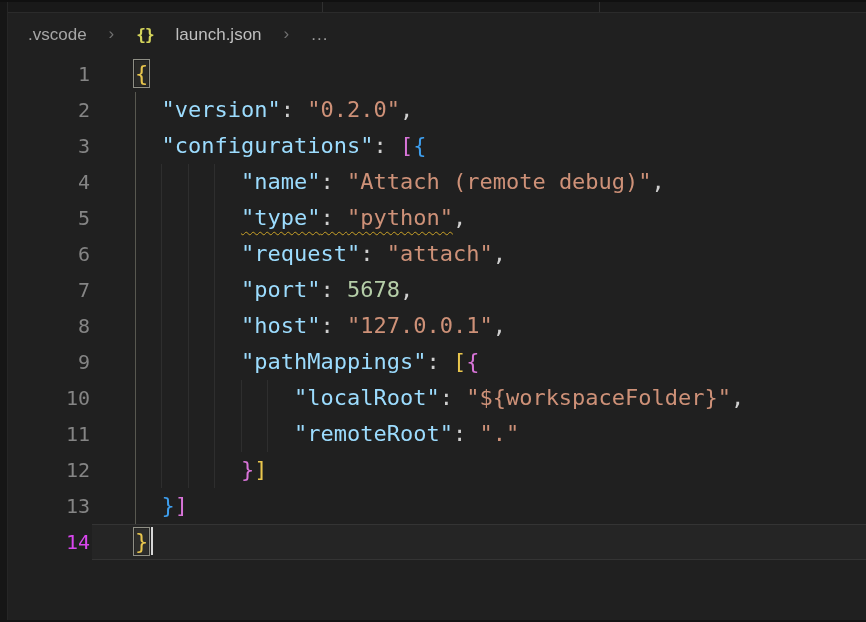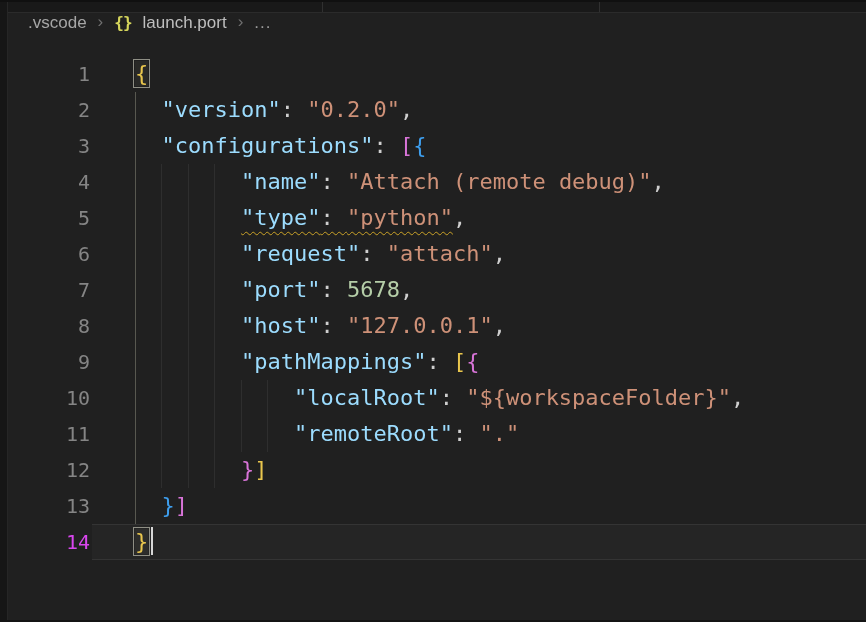--- a/index.html
+++ b/index.html
@@ -16,21 +16,21 @@
   .tabstrip{
     position:absolute;left:0;top:0;width:866px;height:12px;
     background:#191919;border-bottom:1px solid #2b2b2b;z-index:4;
   }
   .tab-divider{position:absolute;top:2px;bottom:0;width:1px;background:#303030;}
   .tab-divider.d1{left:322px;}
   .tab-divider.d2{left:599px;}
   
   .breadcrumb{
     position:absolute;left:8px;top:13px;right:0;height:43px;
-    display:flex;align-items:flex-start;gap:11px;padding-left:20px;
+    display:flex;align-items:center;gap:22px;padding-left:20px;
     font-size:17px;color:#a6a6a6;
   }
   .crumb{cursor:pointer;}
   .crumb-file{color:#bfbfbf;}
   .crumb-sep{color:#707070;font-size:17px;transform:translateY(-1px);}
   .json-icon{
     font-family:"DejaVu Sans Mono", monospace;font-size:16px;font-weight:bold;
     color:#d6d65c;letter-spacing:-1px;
   }
   .crumb-more{color:#9d9d9d;letter-spacing:1px;}
@@ -86,21 +86,21 @@
     <span class="tab-divider d1"></span>
     <span class="tab-divider d2"></span>
   </div>
   <div class="top-edge"></div>
   <div class="left-edge"></div>
 
   <div class="breadcrumb">
     <span class="crumb">.vscode</span>
     <span class="crumb-sep">›</span>
     <span class="json-icon">{}</span>
-    <span class="crumb crumb-file">launch.port</span>
+    <span class="crumb crumb-file">launch.json</span>
     <span class="crumb-sep">›</span>
     <span class="crumb crumb-more">...</span>
   </div>
 
   <div class="editor" id="editor"><div class="line"><div class="gutter">1</div><div class="code"><span class="tok b1 box">{</span></div></div><div class="line"><div class="gutter">2</div><div class="code"><span class="guide hl" style="left: 43px;"></span><span class="tok pun">  </span><span class="tok key">"version"</span><span class="tok pun">: </span><span class="tok str">"0.2.0"</span><span class="tok pun">,</span></div></div><div class="line"><div class="gutter">3</div><div class="code"><span class="guide hl" style="left: 43px;"></span><span class="tok pun">  </span><span class="tok key">"configurations"</span><span class="tok pun">: </span><span class="tok b2">[</span><span class="tok b3">{</span></div></div><div class="line"><div class="gutter">4</div><div class="code"><span class="guide hl" style="left: 43px;"></span><span class="guide" style="left: 69.49px;"></span><span class="guide" style="left: 95.98px;"></span><span class="guide" style="left: 122.47px;"></span><span class="tok pun">        </span><span class="tok key">"name"</span><span class="tok pun">: </span><span class="tok str">"Attach (remote debug)"</span><span class="tok pun">,</span></div></div><div class="line"><div class="gutter">5</div><div class="code"><span class="guide hl" style="left: 43px;"></span><span class="guide" style="left: 69.49px;"></span><span class="guide" style="left: 95.98px;"></span><span class="guide" style="left: 122.47px;"></span><span class="tok pun">        </span><span class="tok key warn">"type"</span><span class="tok pun warn">: </span><span class="tok str warn">"python"</span><span class="tok pun">,</span></div></div><div class="line"><div class="gutter">6</div><div class="code"><span class="guide hl" style="left: 43px;"></span><span class="guide" style="left: 69.49px;"></span><span class="guide" style="left: 95.98px;"></span><span class="guide" style="left: 122.47px;"></span><span class="tok pun">        </span><span class="tok key">"request"</span><span class="tok pun">: </span><span class="tok str">"attach"</span><span class="tok pun">,</span></div></div><div class="line"><div class="gutter">7</div><div class="code"><span class="guide hl" style="left: 43px;"></span><span class="guide" style="left: 69.49px;"></span><span class="guide" style="left: 95.98px;"></span><span class="guide" style="left: 122.47px;"></span><span class="tok pun">        </span><span class="tok key">"port"</span><span class="tok pun">: </span><span class="tok num">5678</span><span class="tok pun">,</span></div></div><div class="line"><div class="gutter">8</div><div class="code"><span class="guide hl" style="left: 43px;"></span><span class="guide" style="left: 69.49px;"></span><span class="guide" style="left: 95.98px;"></span><span class="guide" style="left: 122.47px;"></span><span class="tok pun">        </span><span class="tok key">"host"</span><span class="tok pun">: </span><span class="tok str">"127.0.0.1"</span><span class="tok pun">,</span></div></div><div class="line"><div class="gutter">9</div><div class="code"><span class="guide hl" style="left: 43px;"></span><span class="guide" style="left: 69.49px;"></span><span class="guide" style="left: 95.98px;"></span><span class="guide" style="left: 122.47px;"></span><span class="tok pun">        </span><span class="tok key">"pathMappings"</span><span class="tok pun">: </span><span class="tok b1">[</span><span class="tok b2">{</span></div></div><div class="line"><div class="gutter">10</div><div class="code"><span class="guide hl" style="left: 43px;"></span><span class="guide" style="left: 69.49px;"></span><span class="guide" style="left: 95.98px;"></span><span class="guide" style="left: 122.47px;"></span><span class="guide" style="left: 148.96px;"></span><span class="guide" style="left: 175.45px;"></span><span class="tok pun">            </span><span class="tok key">"localRoot"</span><span class="tok pun">: </span><span class="tok str">"${workspaceFolder}"</span><span class="tok pun">,</span></div></div><div class="line"><div class="gutter">11</div><div class="code"><span class="guide hl" style="left: 43px;"></span><span class="guide" style="left: 69.49px;"></span><span class="guide" style="left: 95.98px;"></span><span class="guide" style="left: 122.47px;"></span><span class="guide" style="left: 148.96px;"></span><span class="guide" style="left: 175.45px;"></span><span class="tok pun">            </span><span class="tok key">"remoteRoot"</span><span class="tok pun">: </span><span class="tok str">"."</span></div></div><div class="line"><div class="gutter">12</div><div class="code"><span class="guide hl" style="left: 43px;"></span><span class="guide" style="left: 69.49px;"></span><span class="guide" style="left: 95.98px;"></span><span class="guide" style="left: 122.47px;"></span><span class="tok pun">        </span><span class="tok b2">}</span><span class="tok b1">]</span></div></div><div class="line"><div class="gutter">13</div><div class="code"><span class="guide hl" style="left: 43px;"></span><span class="tok pun">  </span><span class="tok b3">}</span><span class="tok b2">]</span></div></div><div class="line cur"><div class="gutter">14</div><div class="code"><span class="tok b1 box">}</span><span class="caret"></span></div></div></div>
 
   <div class="bottom-edge"></div>
 </div>
 
 </body></html>

